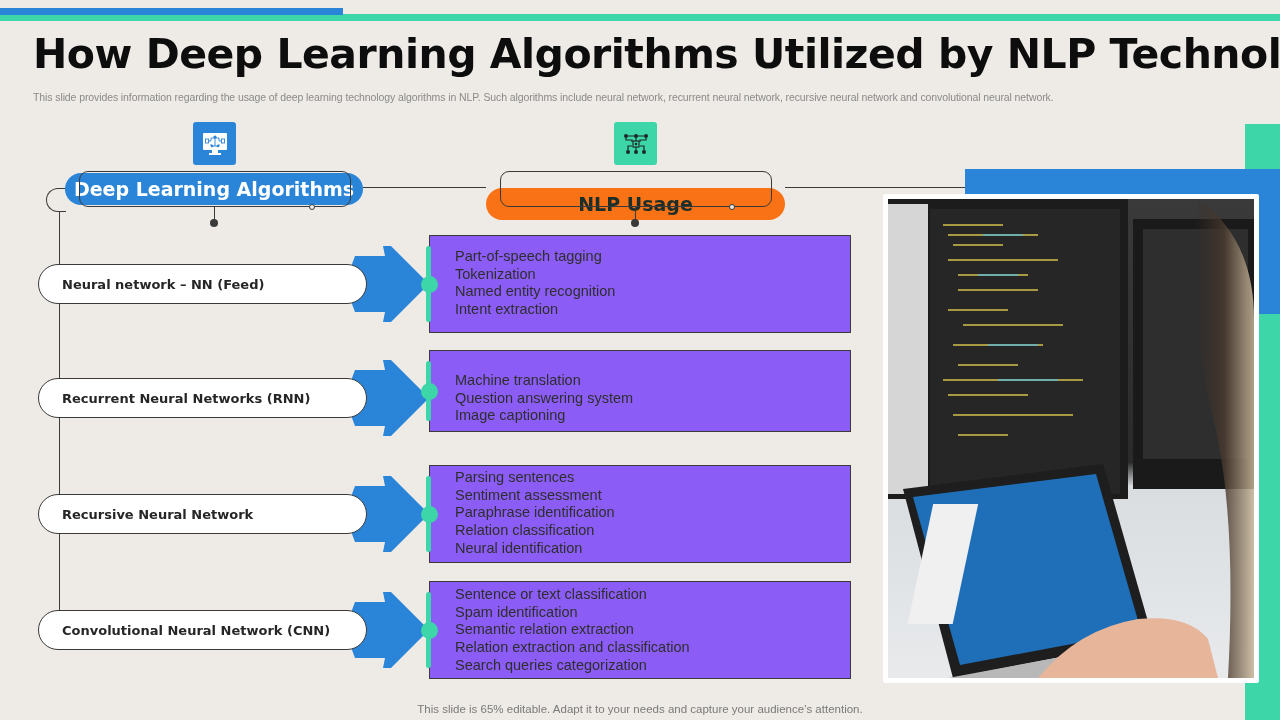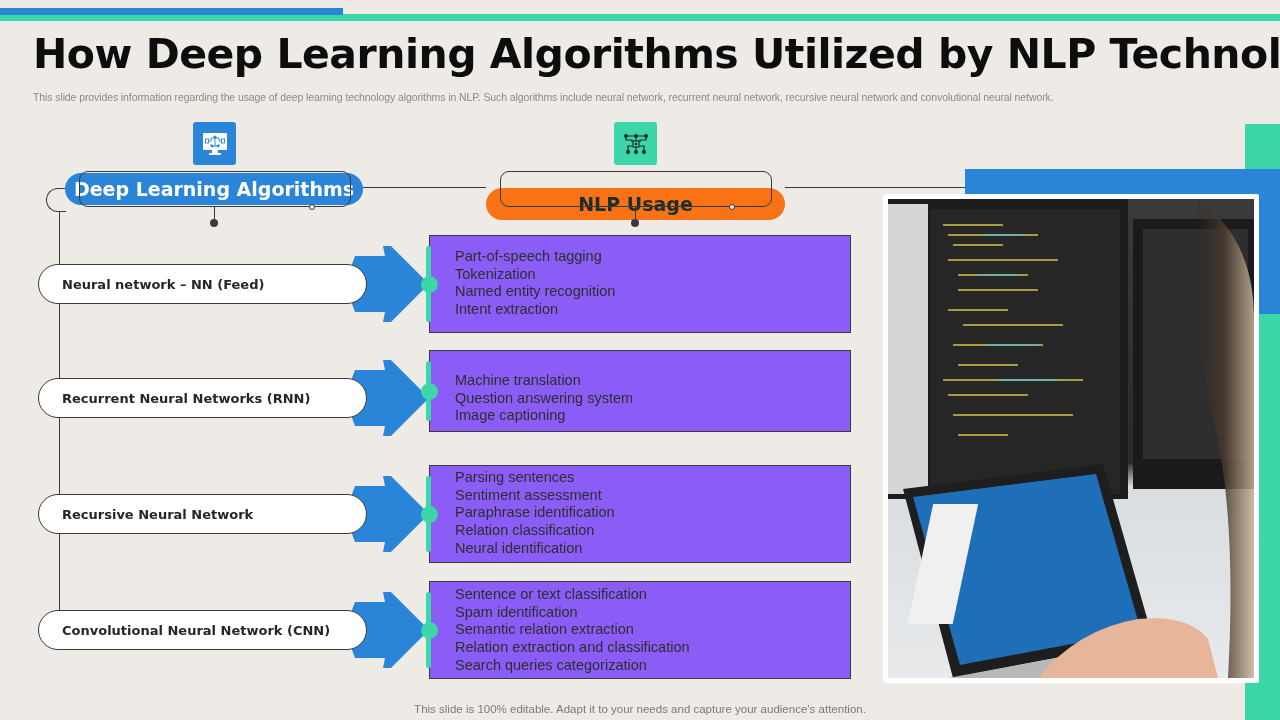--- a/index.html
+++ b/index.html
@@ -229,13 +229,13 @@
 
       <path d="M15 290 L215 265 L265 440 L65 479 Z" fill="#1e1e1e"></path>
       <path d="M25 298 L208 275 L253 432 L72 466 Z" fill="#1f6fb8"></path>
       <rect x="40" y="305" width="45" height="120" fill="#f0f0f0" transform="skewX(-12) translate(70,0)"></rect>
       <path d="M60 479 L270 440 L330 479 Z" fill="#b8b8b8"></path>
       <path d="M150 479 Q190 430 250 420 Q300 415 320 440 L330 479 Z" fill="#e6b59a"></path>
     </svg>
   </div>
 </div>
 
-<p class="footer">This slide is 100% editable. Adapt it to your needs and capture your audience’s attention.</p>
+<p class="footer">This slide is 65% editable. Adapt it to your needs and capture your audience’s attention.</p>
 
 </body></html>

